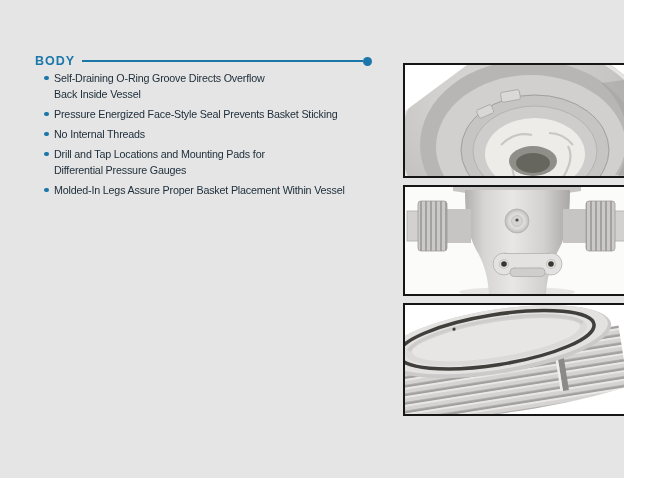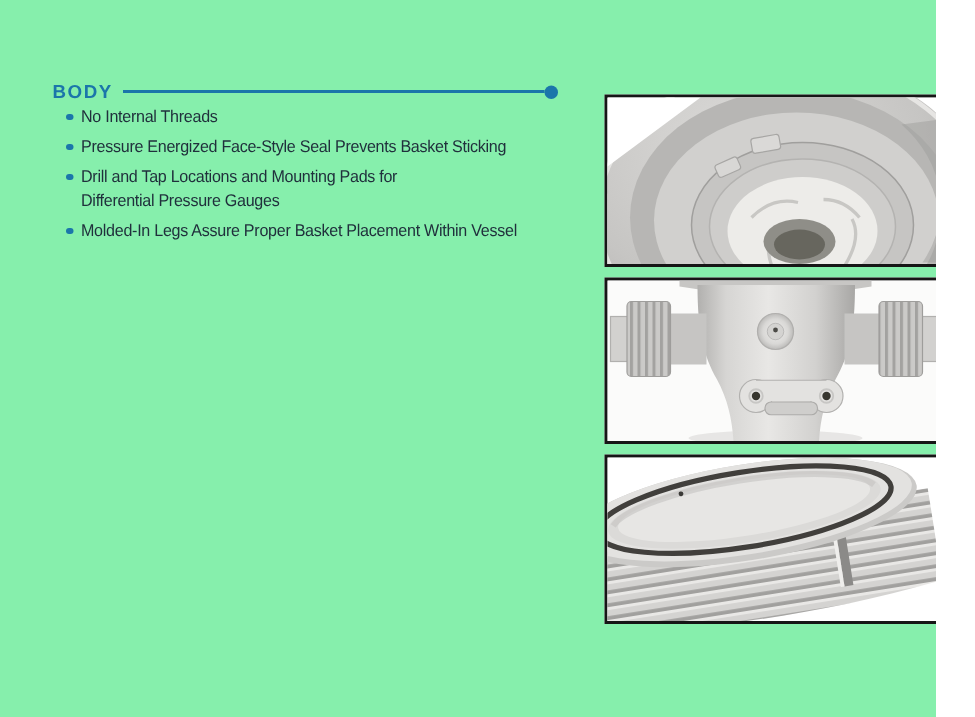--- a/index.html
+++ b/index.html
@@ -5,21 +5,21 @@
   :root {
     --accent: #1b76aa;
     --text: #20303c;
     --photo-border: #161616;
   }
   html, body { margin: 0; padding: 0; background: #ffffff; }
   .page {
     position: relative;
     width: 624px;
     height: 478px;
-    background: #86efac;
+    background: #e5e5e5;
     font-family: "Liberation Sans", sans-serif;
     overflow: hidden;
   }
   
   .heading-row {
     position: absolute;
     left: 35px;
     top: 53px;
     width: 337px;
     height: 16px;
@@ -98,29 +98,34 @@
 
 <div class="page">
 
   <div class="heading-row">
     <span class="heading">BODY</span>
     <span class="rule"></span>
     <span class="rule-dot"></span>
   </div>
 
   <ul class="features" id="features">
+    <li class="feature">
+      <span class="dot"></span>
+      <span class="ftext">Self-Draining O-Ring Groove Directs Overflow
+Back Inside Vessel</span>
+    </li>
+
+    <li class="feature">
+      <span class="dot"></span>
+      <span class="ftext">Pressure Energized Face-Style Seal Prevents Basket Sticking</span>
+    </li>
 
     <li class="feature">
       <span class="dot"></span>
       <span class="ftext">No Internal Threads</span>
-    </li>
-
-    <li class="feature">
-      <span class="dot"></span>
-      <span class="ftext">Pressure Energized Face-Style Seal Prevents Basket Sticking</span>
     </li>
 
 
     <li class="feature">
       <span class="dot"></span>
       <span class="ftext">Drill and Tap Locations and Mounting Pads for
 Differential Pressure Gauges</span>
     </li>
 
     <li class="feature">

